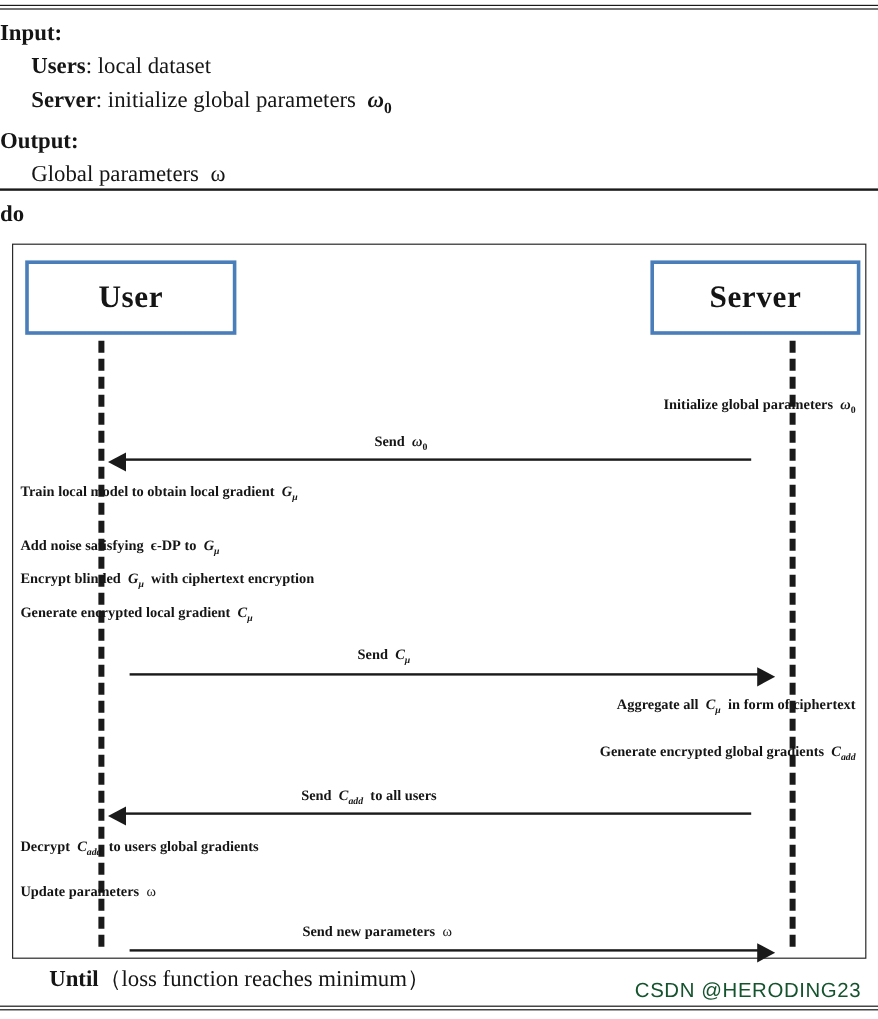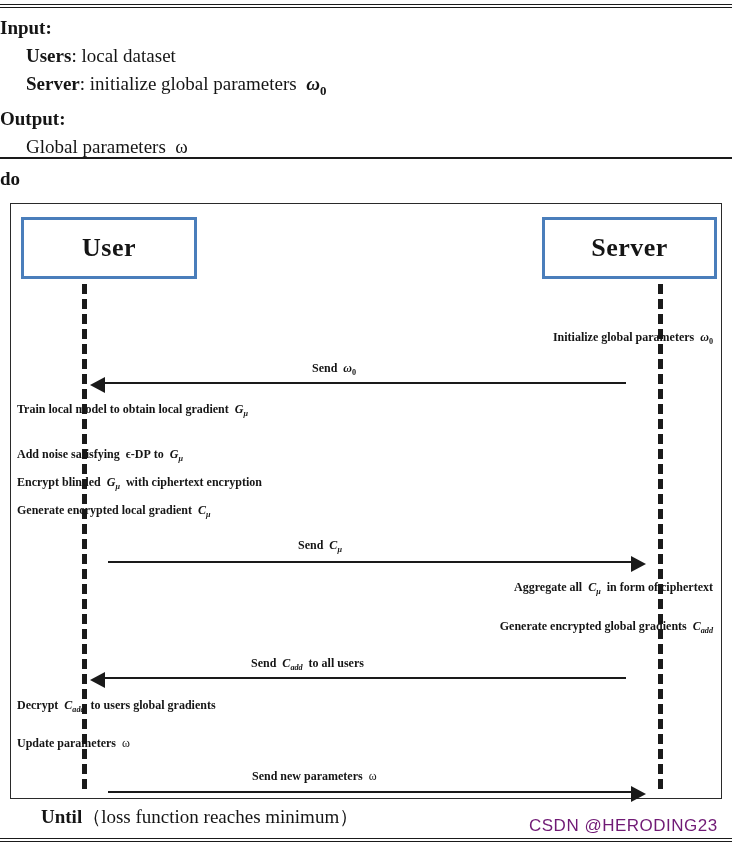--- a/index.html
+++ b/index.html
@@ -161,21 +161,21 @@
   }
   .until-kw { font-weight: bold; }
 
   
   .watermark {
     position: absolute;
     left: 529px;
     top: 816px;
     font-family: "Liberation Sans", sans-serif;
     font-size: 17px;
-    color: #701a75;
+    color: #14532d;
     letter-spacing: .5px;
     white-space: nowrap;
   }
 </style>
 </head>
 <body>
 
 <div class="rule-top"></div>
 
 <div class="header-block">

